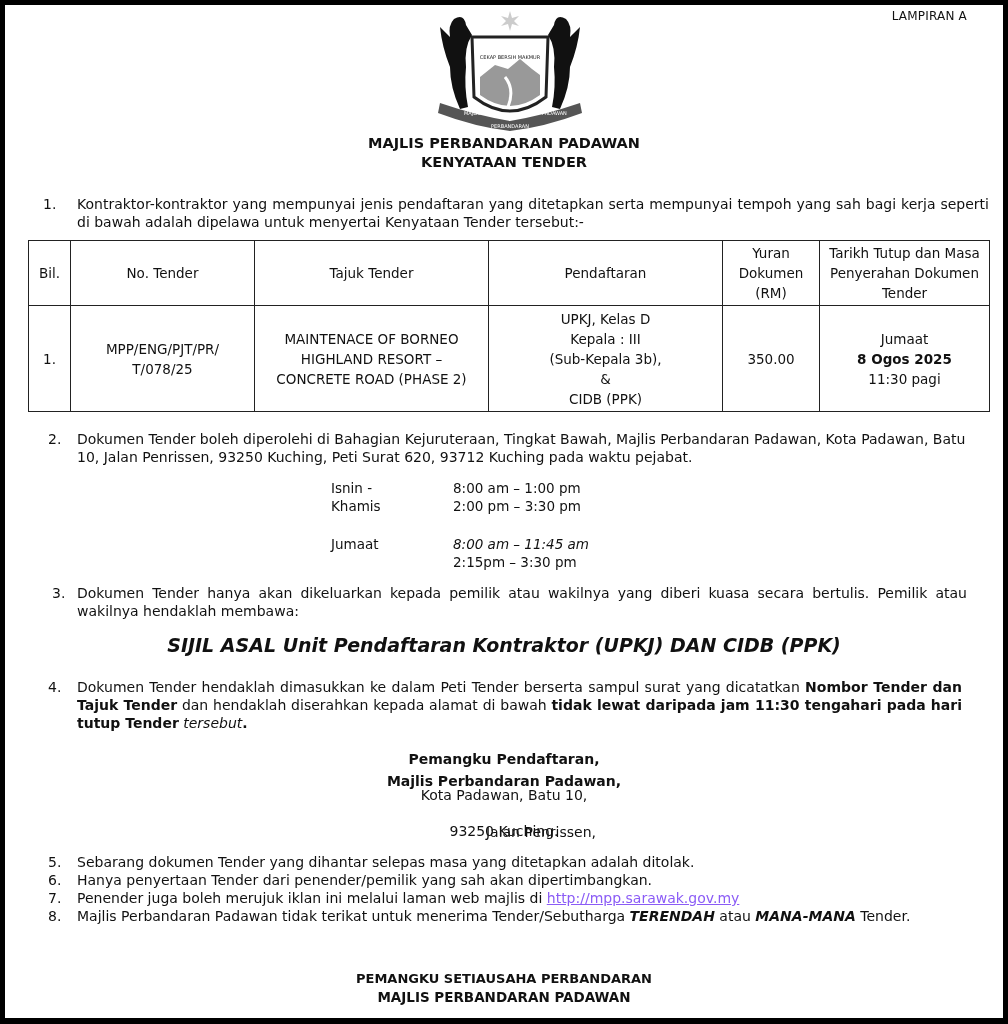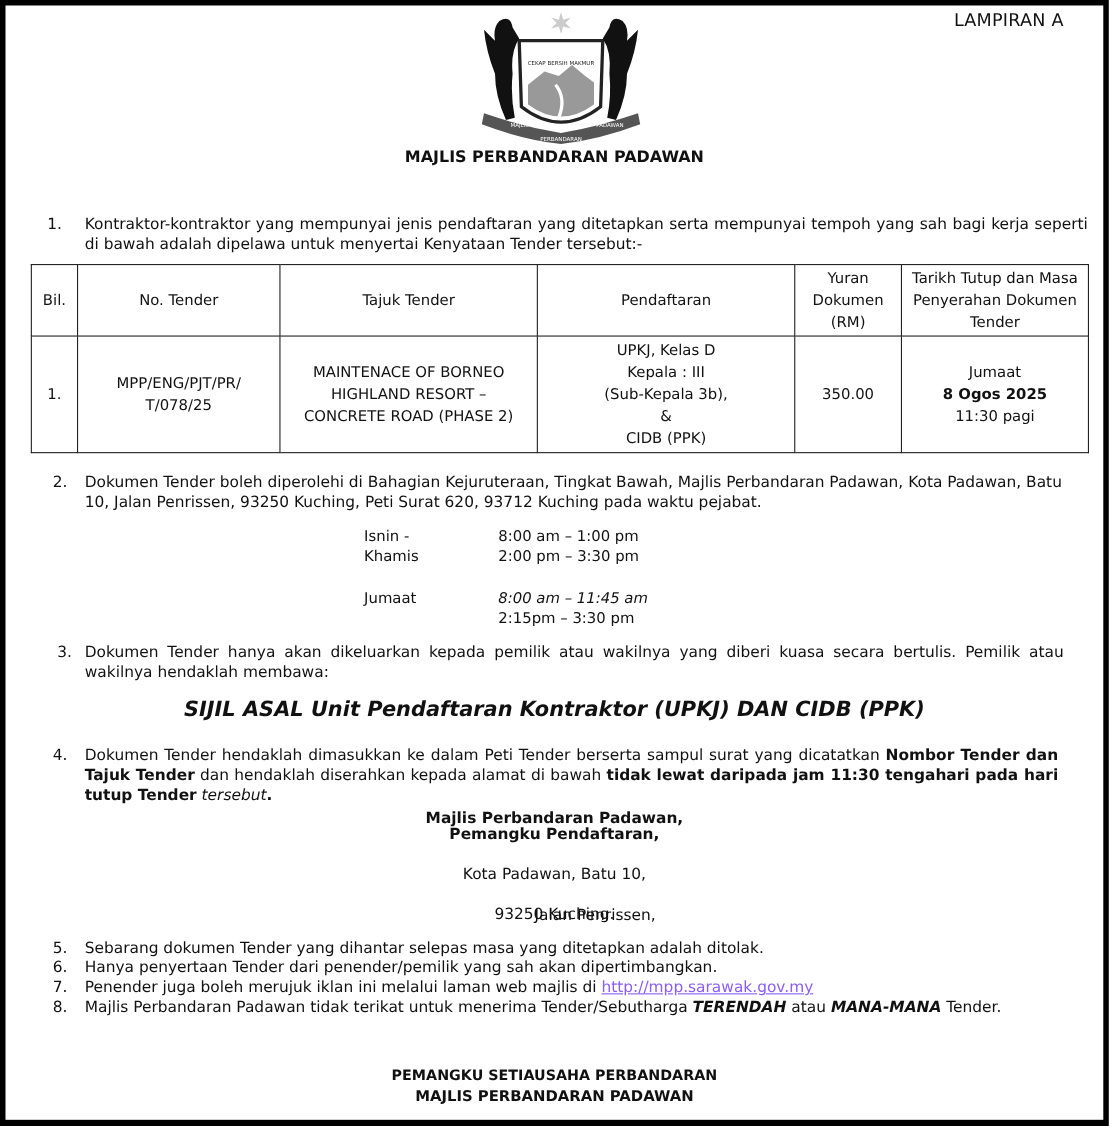--- a/index.html
+++ b/index.html
@@ -6,21 +6,21 @@
     body {
       width: 1008px; height: 1024px; background: #000;
       position: relative; overflow: hidden;
       font-family: "DejaVu Sans", sans-serif; color: #111;
     }
     .page {
       position: absolute; left: 5px; top: 5px; width: 998px; height: 1013px;
       background: #fff;
     }
     .abs { position: absolute; }
-    .lampiran { right: 36px; top: 4px; font-size: 16px; letter-spacing: 0.2px; }
+    .lampiran { right: 36px; top: 4px; font-size: 12px; letter-spacing: 0.2px; }
     .crest { left: 415px; top: 2px; width: 180px; height: 125px; }
     .title { left: 0; width: 998px; text-align: center; font-weight: bold; font-size: 14.5px; line-height: 19px; }
     .para { font-size: 14px; line-height: 18px; }
     .num { position: absolute; }
     .body-text { position: absolute; text-align: justify; }
     table.tender {
       position: absolute; left: 23px; top: 235px; width: 962px;
       border-collapse: collapse; font-size: 13.5px; line-height: 20px;
     }
     table.tender td, table.tender th {
@@ -59,20 +59,21 @@
       <path d="M146,12 Q136,6 134,18 L128,28 Q136,40 134,60 Q136,80 132,100 L140,102 Q150,80 150,60 Q158,40 160,20 Q154,26 150,30 Q152,18 146,12 Z" fill="#111"></path>
 
       <path d="M20,96 Q55,108 90,114 Q125,108 160,96 L162,106 Q125,120 90,124 Q55,120 18,106 Z" fill="#555"></path>
       <text x="44" y="108" font-size="5" fill="#fff" font-family="DejaVu Sans, sans-serif">MAJLIS</text>
       <text x="90" y="121" font-size="5" fill="#fff" text-anchor="middle" font-family="DejaVu Sans, sans-serif">PERBANDARAN</text>
       <text x="122" y="108" font-size="5" fill="#fff" font-family="DejaVu Sans, sans-serif">PADAWAN</text>
     </svg>
   </div>
 
   <div class="abs title" style="top:129px;">MAJLIS PERBANDARAN PADAWAN</div>
+  <div class="abs title" style="top:148px;">KENYATAAN TENDER</div>
 
   <div class="para">
     <span class="num" style="left:38px; top:190px;">1.</span>
     <div class="body-text" style="left:72px; top:190px; width:912px;">Kontraktor-kontraktor yang mempunyai jenis pendaftaran yang ditetapkan serta mempunyai tempoh yang sah bagi kerja seperti di bawah adalah dipelawa untuk menyertai Kenyataan Tender tersebut:-</div>
   </div>
 
   <table class="tender">
     <thead>
       <tr>
         <th style="width:33px;">Bil.</th>
@@ -141,21 +142,21 @@
     <div class="abs center bold ital" style="top:631px; font-size:19px;">SIJIL ASAL Unit Pendaftaran Kontraktor (UPKJ) DAN CIDB (PPK)</div>
   </div>
 
   <div class="para">
     <span class="num" style="left:43px; top:673px;">4.</span>
     <div class="body-text" style="left:72px; top:673px; width:885px;"><span>Dokumen Tender hendaklah dimasukkan ke dalam Peti Tender berserta sampul surat yang dicatatkan </span><span class="bold">Nombor Tender dan Tajuk Tender</span><span> dan hendaklah diserahkan kepada alamat di bawah </span><span class="bold">tidak lewat daripada jam 11:30 tengahari pada hari tutup Tender</span><span class="ital"> tersebut</span><span class="bold">.</span></div>
   </div>
 
   <div class="para">
     <div class="abs center bold" style="top:745px;">Pemangku Pendaftaran,</div>
-    <div class="abs center bold" style="top:730px;">Majlis Perbandaran Padawan,</div>
+    <div class="abs center bold" style="top:767px;">Majlis Perbandaran Padawan,</div>
     <div class="abs center" style="top:781px;">Kota Padawan, Batu 10,</div>
     <div class="abs center" style="top:818px;padding-left:37px;">Jalan Penrissen,</div>
     <div class="abs center" style="top:817px;">93250 Kuching.</div>
   </div>
 
   <div class="para">
     <span class="num" style="left:43px; top:848px;">5.</span>
     <div class="abs" style="left:72px; top:848px;">Sebarang dokumen Tender yang dihantar selepas masa yang ditetapkan adalah ditolak.</div>
 
     <span class="num" style="left:43px; top:866px;">6.</span>

